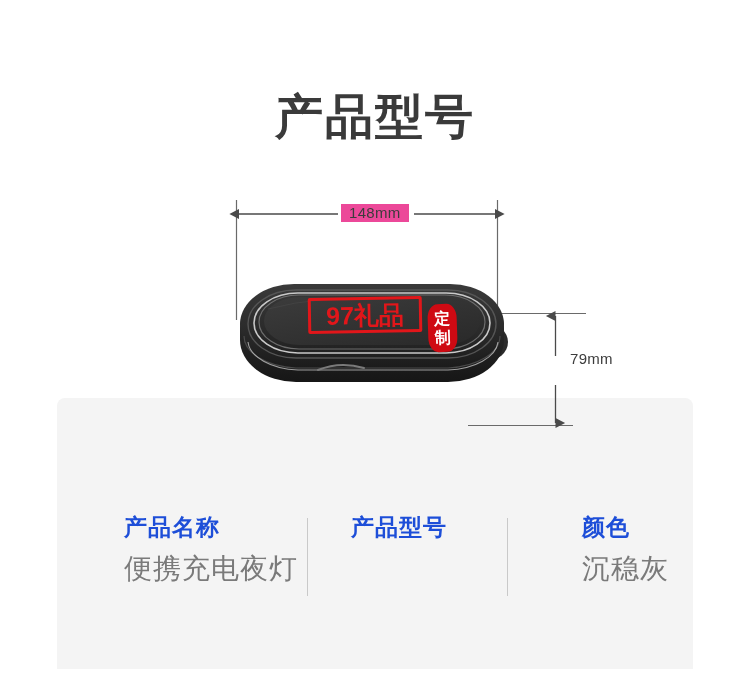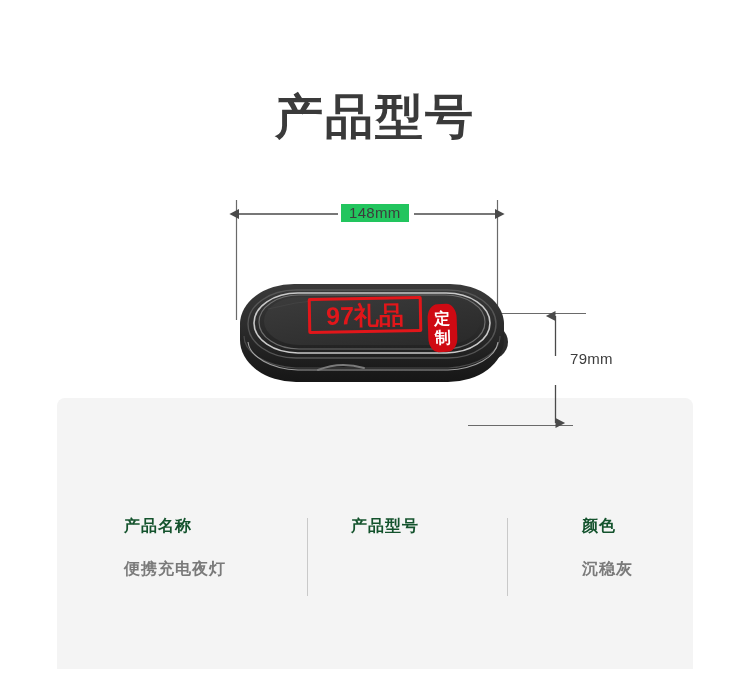--- a/index.html
+++ b/index.html
@@ -56,21 +56,21 @@
     width: 750px;
     height: 679px;
     pointer-events: none;
   }
 
   .dim-label {
     position: absolute;
     font-size: 15px;
     color: #3c3c3c;
     letter-spacing: 0.3px;
-    background: #22c55e;
+    background: #ec4899;
     white-space: nowrap;
   }
   .dim-label-h {
     left: 341px;
     top: 204px;
     padding: 0 8px;
     line-height: 18px;
   }
   .dim-label-v {
     left: 566px;
@@ -140,32 +140,31 @@
   }
   .spec-col {
     position: absolute;
     top: 0;
   }
   .spec-col.c0 { left: 67px; }
   .spec-col.c1 { left: 294px; text-align: right; }
   .spec-col.c2 { left: 494px; margin-left: 31px; }
 
   .spec-name {
-    font-size: 16px;
-    font-weight: 700;
-    color: #14532d;
+    font-size: 23px;
+    font-weight: 700;
+    color: #1d4ed8;
     line-height: 30px;
     letter-spacing: 1px;
     white-space: nowrap;
-    font-family: Liberation Mono, monospace;
   }
   .spec-value {
     margin-top: 13px;
-    font-size: 16px;
-    font-weight: 700;
+    font-size: 28px;
+    font-weight: 400;
     color: #7a7a7a;
     line-height: 28px;
     letter-spacing: 1px;
     white-space: nowrap;
   }
 
   .spec-divider {
     position: absolute;
     top: 6px;
     width: 1px;

